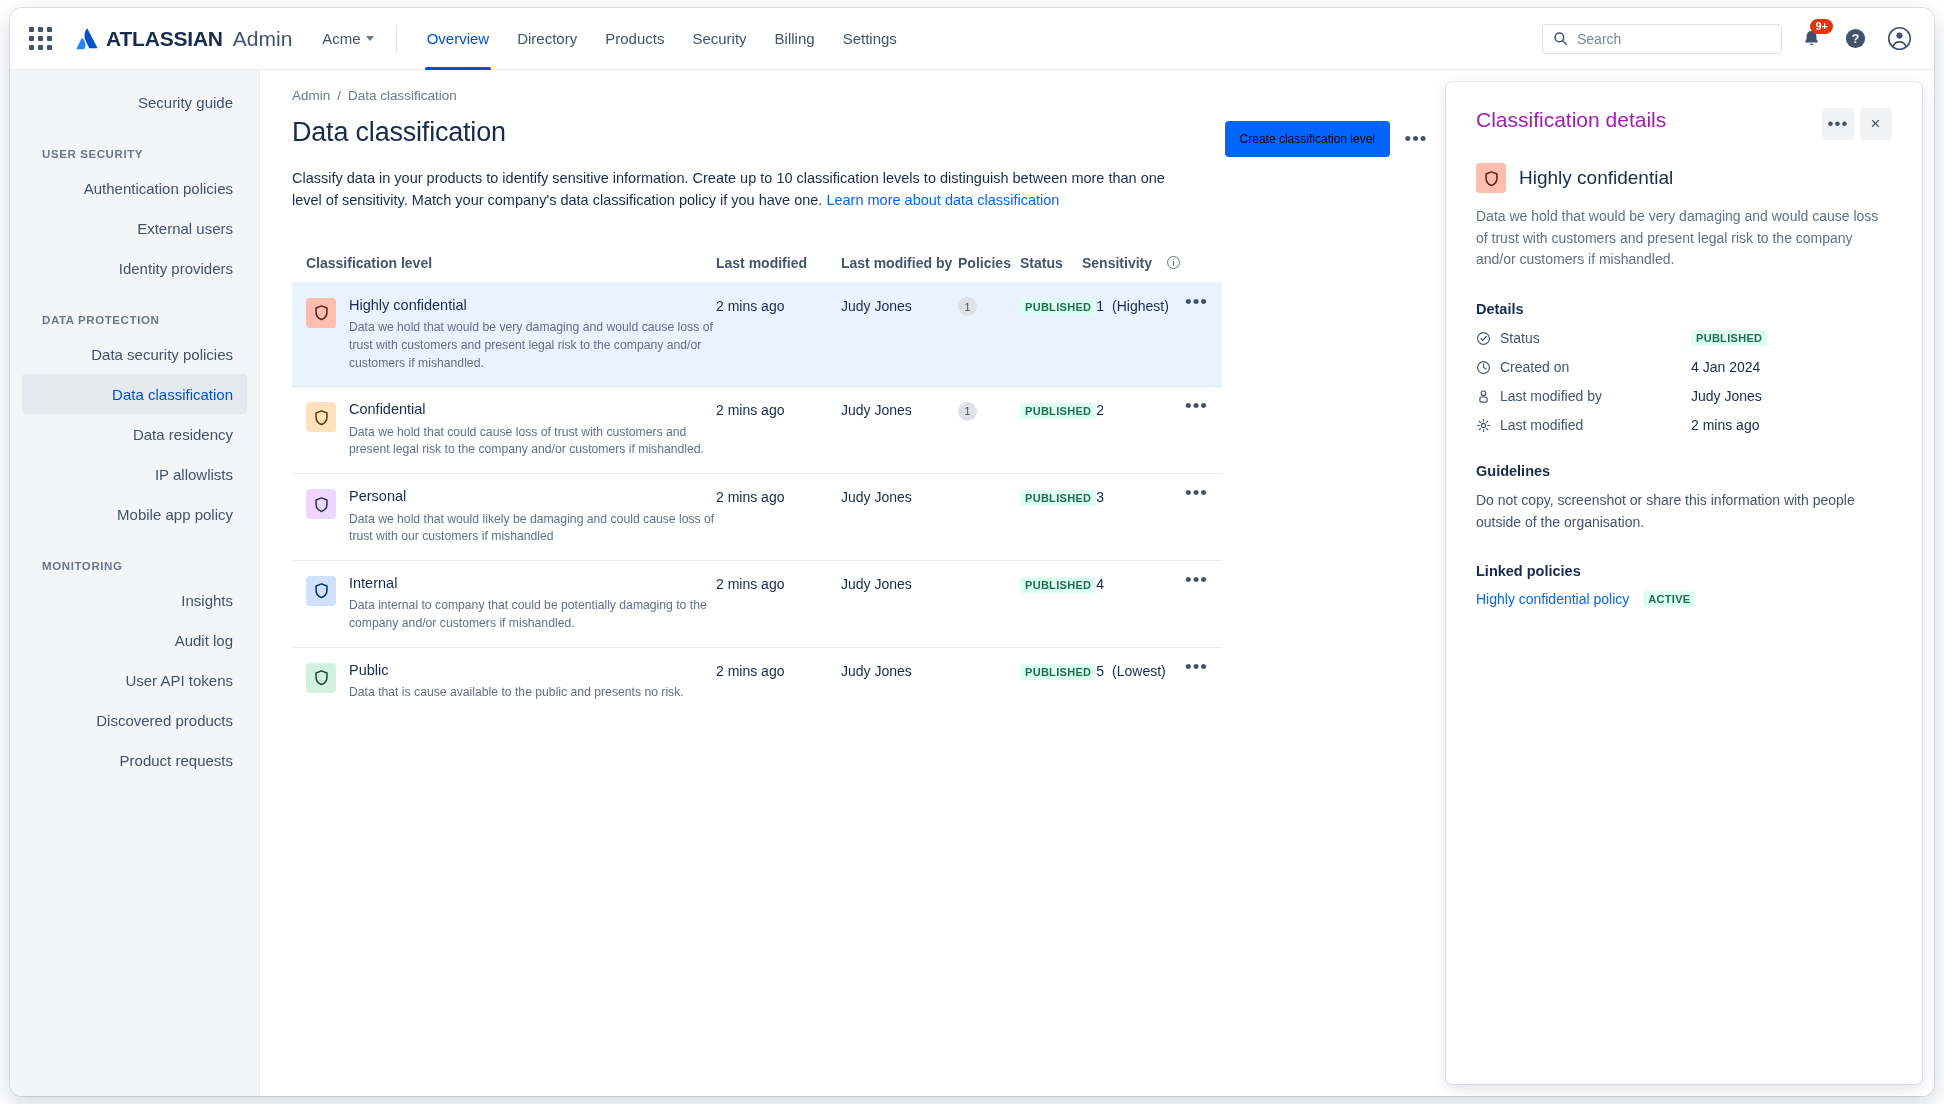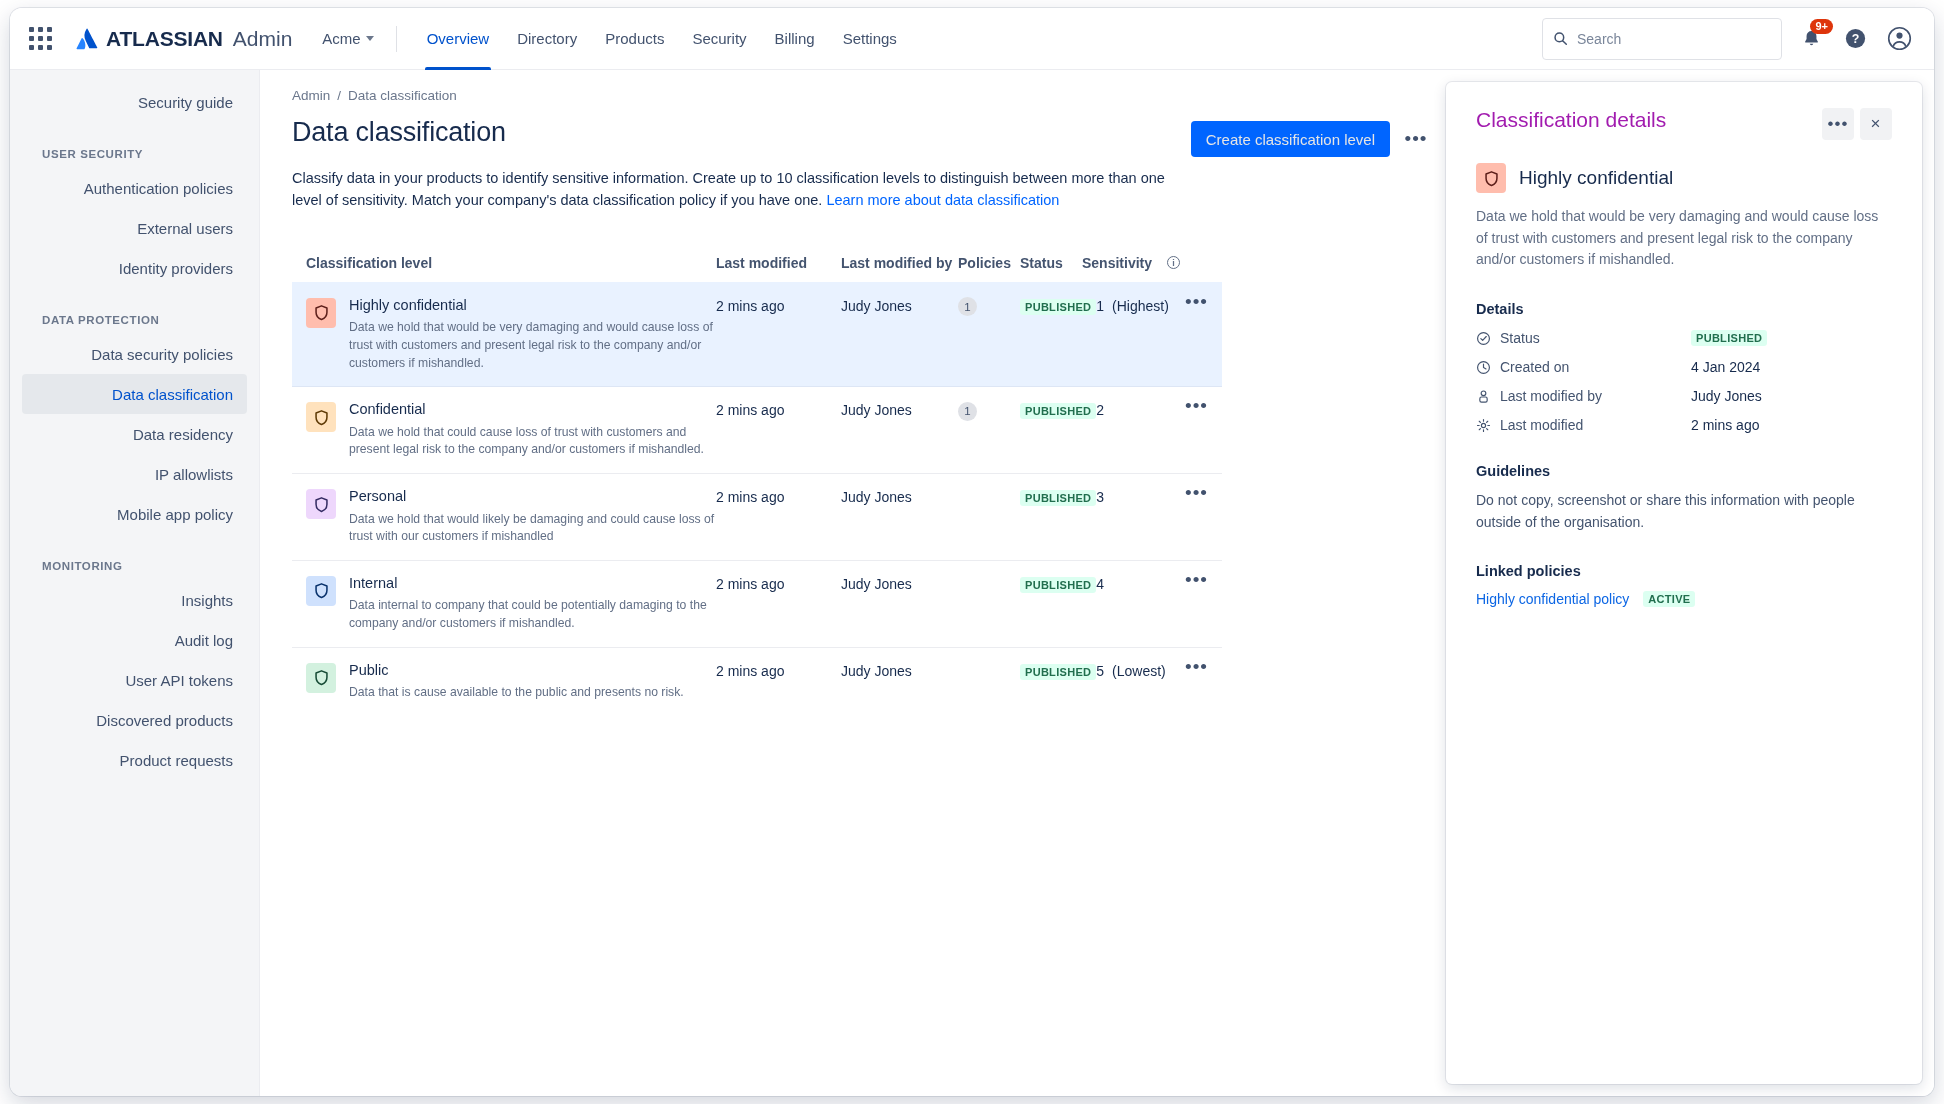--- a/index.html
+++ b/index.html
@@ -39,21 +39,21 @@
   .brand-admin { font-size: 21px; font-weight: 400; color: #42526E; margin-left: 2px; }
   .org-switch { margin-left: 30px; font-size: 15px; color: #42526E; display: flex; align-items: center; gap: 5px; cursor: pointer; }
   .chev { width: 0; height: 0; border-left: 4px solid transparent; border-right: 4px solid transparent; border-top: 5px solid #6B778C; display:inline-block; }
   .nav-sep { width: 1px; height: 26px; background: #DFE1E6; margin-left: 22px; }
   .nav-items { display: flex; align-items: center; height: 62px; margin-left: 18px; gap: 4px; }
   .nav-item { position: relative; height: 62px; display: flex; align-items: center; padding: 0 12px;
     font-size: 15px; color: #42526E; cursor: pointer; }
   .nav-item.active { color: #0052CC; font-weight: 500; }
   .nav-item.active::after { content:""; position: absolute; left: 10px; right: 10px; bottom: 0; height: 3px; background: #0052CC; border-radius: 2px 2px 0 0; }
   .topnav-right { margin-left: auto; display: flex; align-items: center; gap: 14px; padding-right: 20px; }
-  .search-box { width: 240px; height: 42px; border: 1px solid #DFE1E6; border-radius: 4px;
+  .search-box { width: 240px; height: 30px; border: 1px solid #DFE1E6; border-radius: 4px;
     display: flex; align-items: center; gap: 9px; padding: 0 10px; background: #fff; cursor: text; }
   .search-box .ph { font-size: 14px; color: #7A869A; }
   .icon-btn { width: 30px; height: 30px; display: flex; align-items: center; justify-content: center; cursor: pointer; position: relative; }
   .badge-9 { position: absolute; top: -5px; right: -7px; background: #DE350B; color: #fff;
     font-size: 11px; font-weight: 700; border-radius: 9px; padding: 1px 5px; line-height: 13px; }
 
   
   .sidebar {
     position: absolute; left: 0; top: 62px; width: 250px; bottom: 0;
     background: #F4F5F7; border-right: 1px solid #EBECF0;
@@ -66,22 +66,22 @@
     padding: 0 20px; margin: 26px 12px 8px; text-transform: uppercase; }
 
   
   .main { position: absolute; left: 250px; top: 62px; right: 0; bottom: 0; background: #fff; overflow: hidden; }
   .content { position: absolute; left: 0; top: 0; width: 1214px; padding: 18px 40px 0 32px; }
   .breadcrumb { font-size: 13.5px; color: #6B778C; display: flex; gap: 7px; align-items: center; }
   .breadcrumb a { color: #6B778C; text-decoration: none; cursor: pointer; }
   .page-head { display: flex; align-items: flex-start; margin-top: 14px; }
   .page-title { font-size: 27px; font-weight: 500; color: #172B4D; letter-spacing: -0.2px; }
   .head-actions { margin-left: auto; display: flex; align-items: center; gap: 8px; padding-top: 4px; }
-  .btn-primary { background: #0065FF; color: #e5e5e5; border: none; border-radius: 4px;
-    height: 36px; padding: 0 15px; font-size: 15px; font-family: inherit; cursor: pointer; }
+  .btn-primary { background: #0065FF; color: #000000; border: none; border-radius: 4px;
+    height: 36px; padding: 0 15px; font-size: 12px; font-family: inherit; cursor: pointer; }
   .btn-more { width: 36px; height: 36px; border: none; background: #fff; border-radius: 4px;
     display: flex; align-items: center; justify-content: center; cursor: pointer; color:#42526E; font-size: 19px; letter-spacing:1px; line-height:0; }
   .page-desc { font-size: 14.5px; color: #172B4D; line-height: 1.55; margin-top: 10px; max-width: 905px; }
   .page-desc a { color: #0065FF; text-decoration: none; cursor: pointer; }
 
   
   .table { margin-top: 32px; width: 930px; }
   .thead { display: flex; align-items: center; height: 38px; padding: 0 14px;
     font-size: 14px; font-weight: 600; color: #44546F; }
   .th-level { flex: 0 0 410px; }

